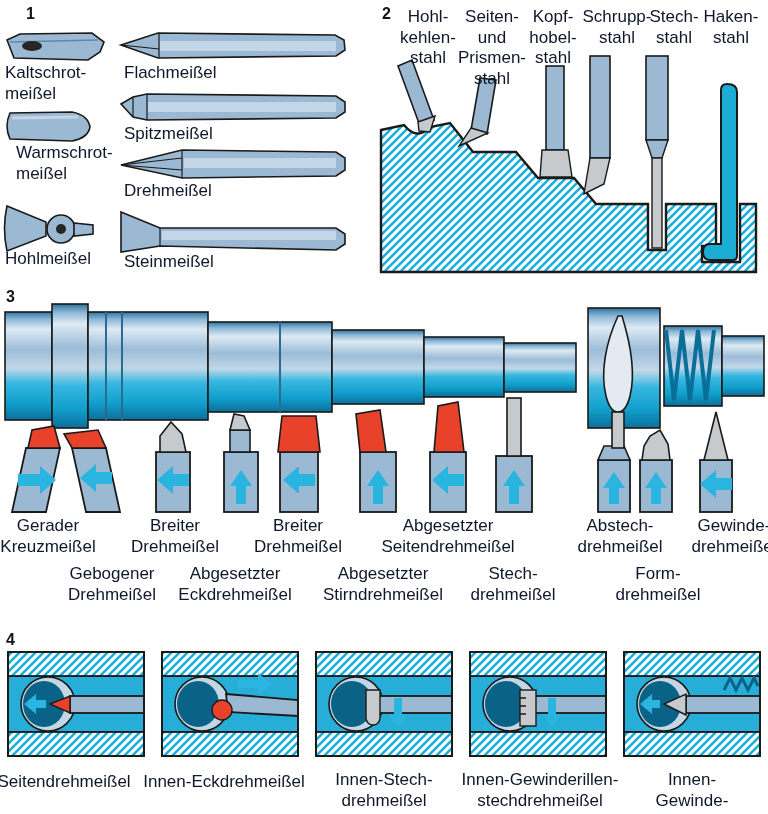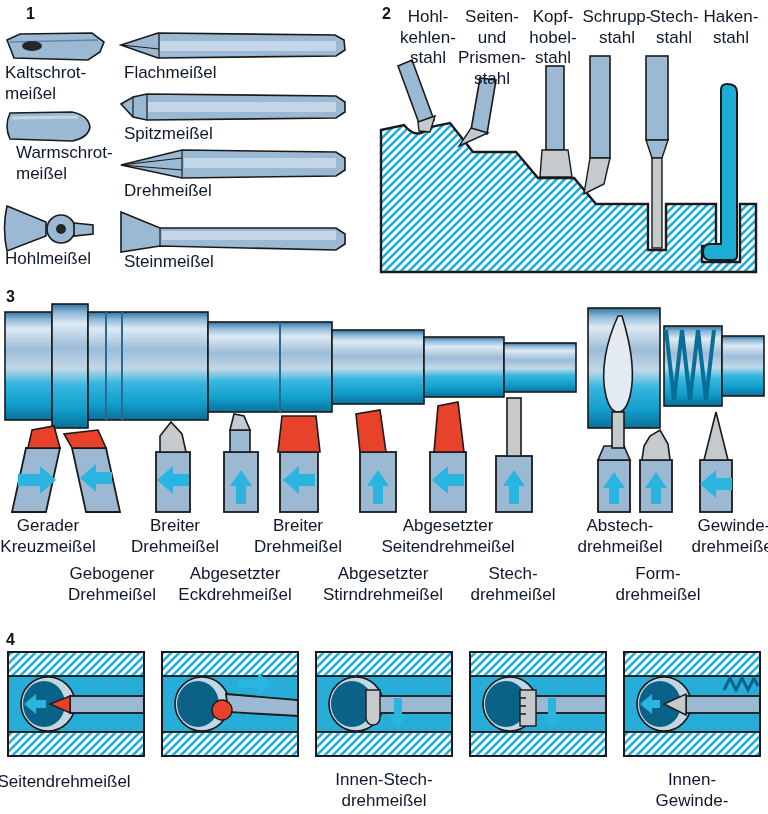--- a/index.html
+++ b/index.html
@@ -309,18 +309,21 @@
 <div class="lbl c" id="l-abeck">Abgesetzter
 Eckdrehmeißel</div>
 <div class="lbl c" id="l-abstirn">Abgesetzter
 Stirndrehmeißel</div>
 <div class="lbl c" id="l-std">Stech-
 drehmeißel</div>
 <div class="lbl c" id="l-form">Form-
 drehmeißel</div>
 
 <div class="lbl c" id="l-i1">Seitendrehmeißel</div>
+<div class="lbl c" id="l-i2">Innen-Eckdrehmeißel</div>
 <div class="lbl c" id="l-i3">Innen-Stech-
 drehmeißel</div>
+<div class="lbl c" id="l-i4">Innen-Gewinderillen-
+stechdrehmeißel</div>
 <div class="lbl c" id="l-i5">Innen-Gewinde-
 drehmeißel</div>
 
 </div>
 
 </body></html>

